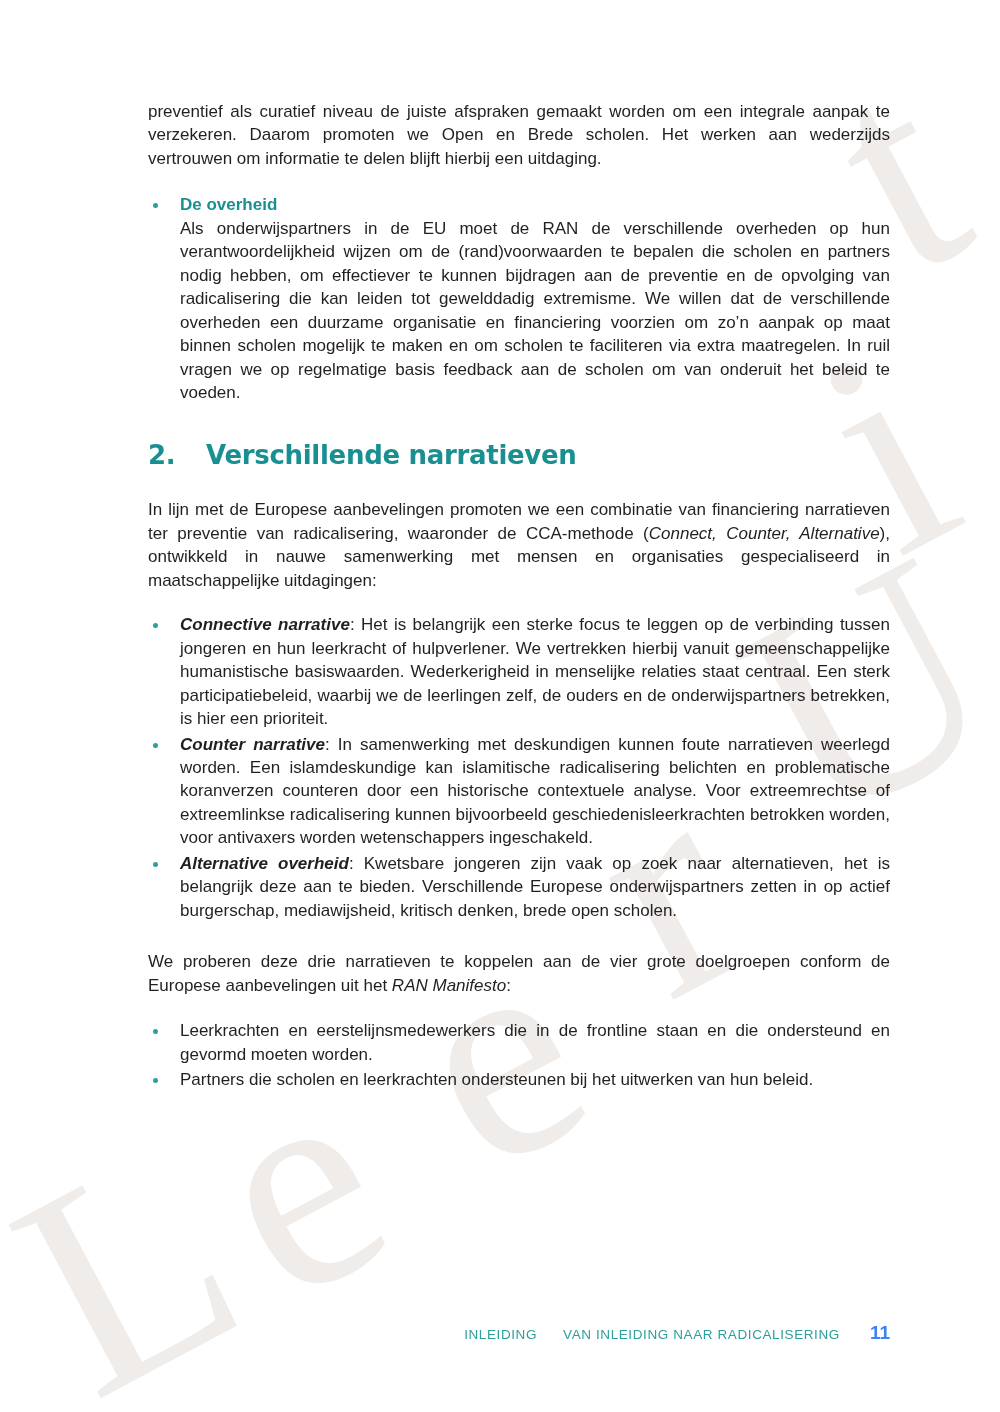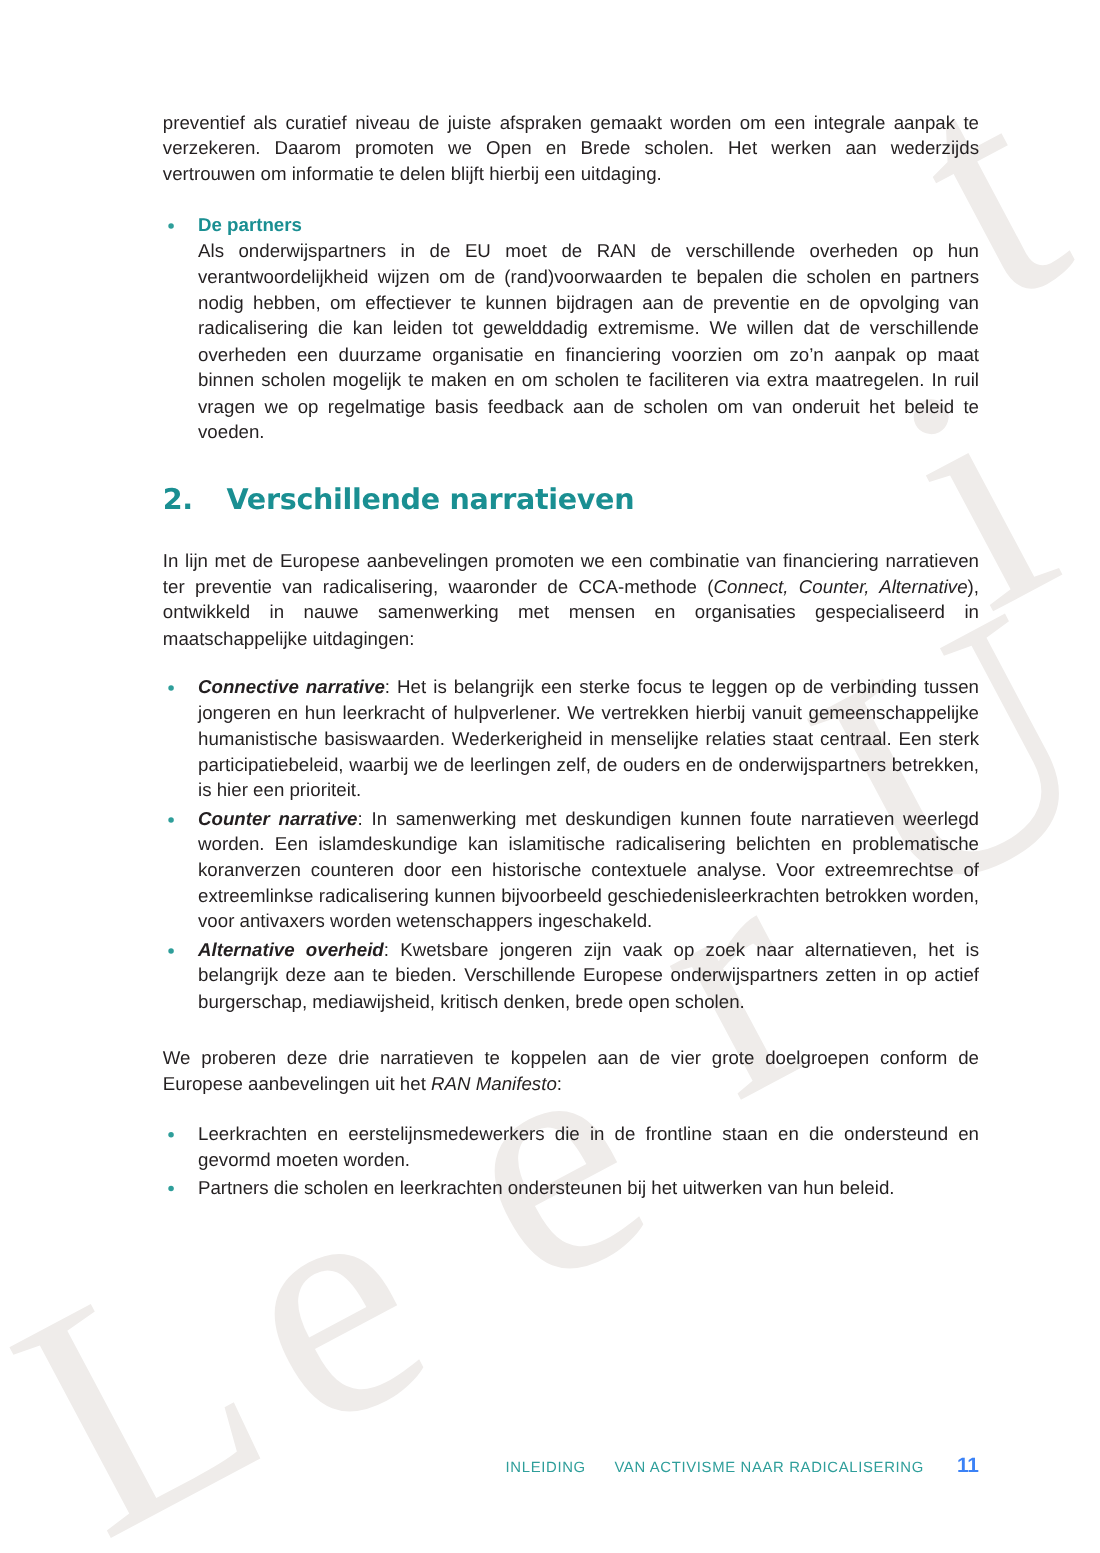--- a/index.html
+++ b/index.html
@@ -166,21 +166,21 @@
   </div>
 
   <div class="content">
 
     <p class="para para-justify">preventief als curatief niveau de juiste afspraken gemaakt worden om een integrale aanpak te verzekeren. Daarom promoten we Open en Brede scholen. Het werken aan wederzijds vertrouwen om informatie te delen blijft hierbij een uitdaging.</p>
 
     <div class="spacer-md"></div>
 
     <ul class="bullets">
       <li>
-        <span class="bullet-title">De partners</span><br>
+        <span class="bullet-title">De overheid</span><br>
         <span>Als onderwijspartners in de EU moet de RAN de verschillende overheden op hun verantwoordelijkheid wijzen om de (rand)voorwaarden te bepalen die scholen en partners nodig hebben, om effectiever te kunnen bijdragen aan de preventie en de opvolging van radicalisering die kan leiden tot gewelddadig extremisme. We willen dat de verschillende overheden een duurzame organisatie en financiering voorzien om zo’n aanpak op maat binnen scholen mogelijk te maken en om scholen te faciliteren via extra maatregelen. In ruil vragen we op regelmatige basis feedback aan de scholen om van onderuit het beleid te voeden.</span>
       </li>
     </ul>
 
     <div class="spacer-md" style="height:34px;"></div>
 
     <h2 class="section">
       <span class="num">2.</span>
       <span>Verschillende narratieven</span>
     </h2>
@@ -204,17 +204,17 @@
     <div class="spacer-sm" style="height:22px;"></div>
 
     <ul class="bullets">
       <li>Leerkrachten en eerstelijnsmedewerkers die in de frontline staan en die ondersteund en gevormd moeten worden.</li>
       <li>Partners die scholen en leerkrachten ondersteunen bij het uitwerken van hun beleid.</li>
     </ul>
 
   </div>
 
   <div class="footer">
-    <div class="crumbs"><span>INLEIDING</span><span class="sep"></span><span>VAN ACTIVISME NAAR RADICALISERING</span></div>
+    <div class="crumbs"><span>INLEIDING</span><span class="sep"></span><span>VAN INLEIDING NAAR RADICALISERING</span></div>
     <div class="pageno">11</div>
   </div>
 
 </div>
 
 </body></html>

